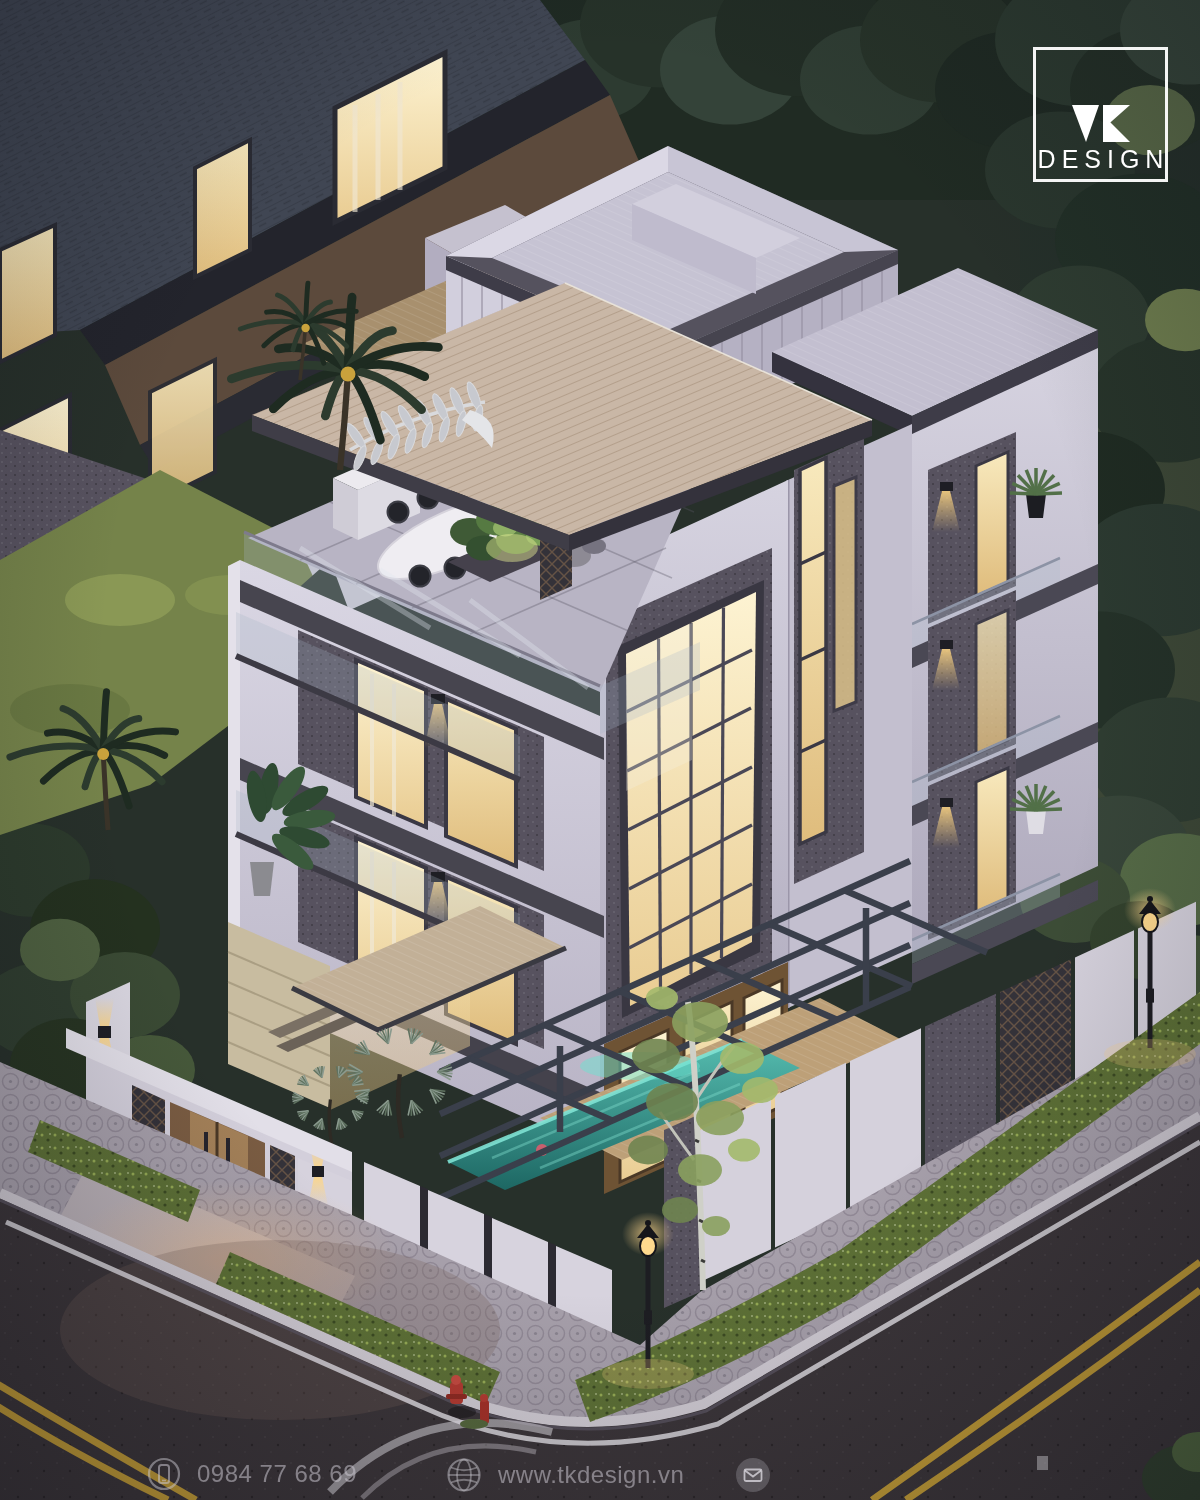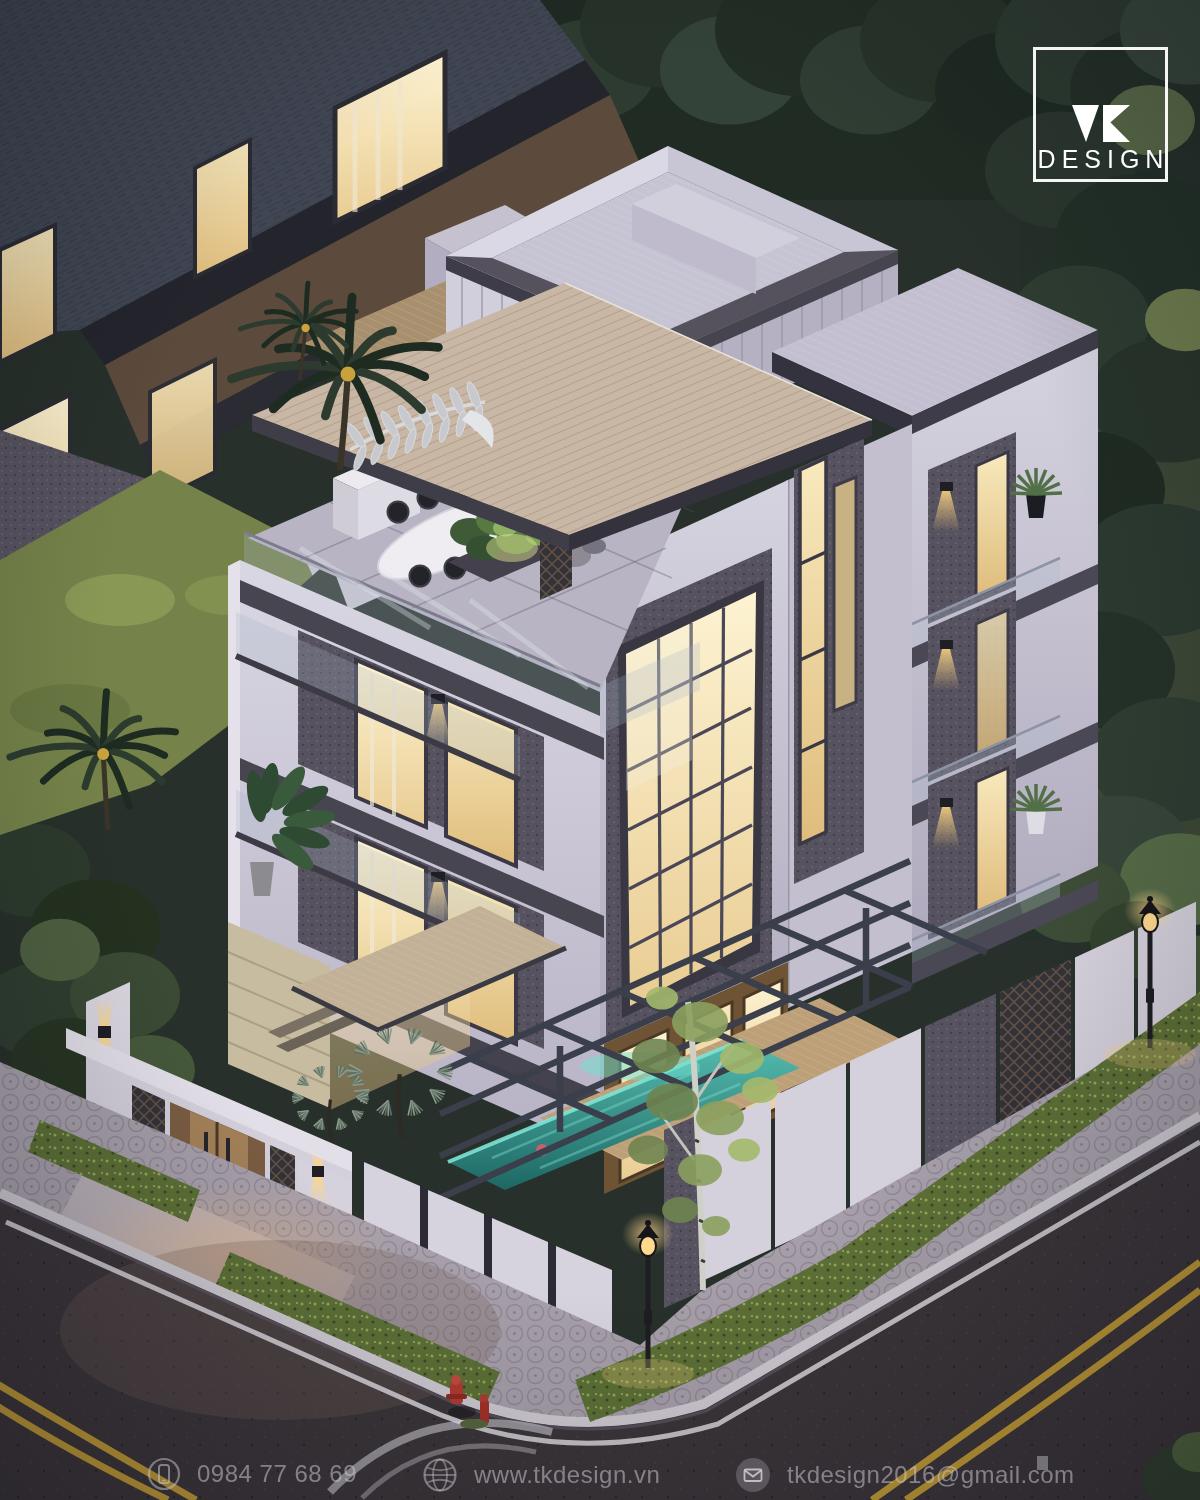--- a/index.html
+++ b/index.html
@@ -755,31 +755,30 @@
 </div>
 
 <div class="contact" style="left:147px">
   <svg width="34" height="34" viewBox="0 0 34 34">
     <circle cx="17" cy="17" r="15" fill="none" stroke="rgba(200,197,205,.5)" stroke-width="2.2"></circle>
     <rect x="12" y="8" width="10" height="18" rx="2.5" fill="none" stroke="rgba(200,197,205,.55)" stroke-width="2"></rect>
     <line x1="15" y1="23.5" x2="19" y2="23.5" stroke="rgba(200,197,205,.55)" stroke-width="1.6"></line>
   </svg>
   <span>0984 77 68 69</span>
 </div>
-<div class="contact" style="left:422px">
+<div class="contact" style="left:446px">
   <svg width="36" height="36" viewBox="0 0 36 36">
     <circle cx="18" cy="18" r="15.5" fill="none" stroke="rgba(200,197,205,.5)" stroke-width="2.2"></circle>
     <ellipse cx="18" cy="18" rx="7" ry="15.5" fill="none" stroke="rgba(200,197,205,.45)" stroke-width="1.8"></ellipse>
     <line x1="2.5" y1="18" x2="33.5" y2="18" stroke="rgba(200,197,205,.45)" stroke-width="1.8"></line>
     <path d="M5 10.5 Q18 16 31 10.5M5 25.5 Q18 20 31 25.5" fill="none" stroke="rgba(200,197,205,.45)" stroke-width="1.8"></path>
   </svg>
   <span>www.tkdesign.vn</span>
 </div>
 <div class="contact" style="left:735px">
   <svg width="36" height="36" viewBox="0 0 36 36">
     <circle cx="18" cy="18" r="17" fill="rgba(160,158,166,.35)"></circle>
     <rect x="9.5" y="12.5" width="17" height="11.5" rx="1.5" fill="none" stroke="rgba(225,223,230,.75)" stroke-width="1.8"></rect>
     <path d="M10 13.5 L18 19.5 L26 13.5" fill="none" stroke="rgba(225,223,230,.75)" stroke-width="1.8"></path>
   </svg>
-  <span>tkdesign2016@gmail.com</span>
 </div>
 <div class="cursor-artifact"></div>
 </div>
 
 </body></html>

